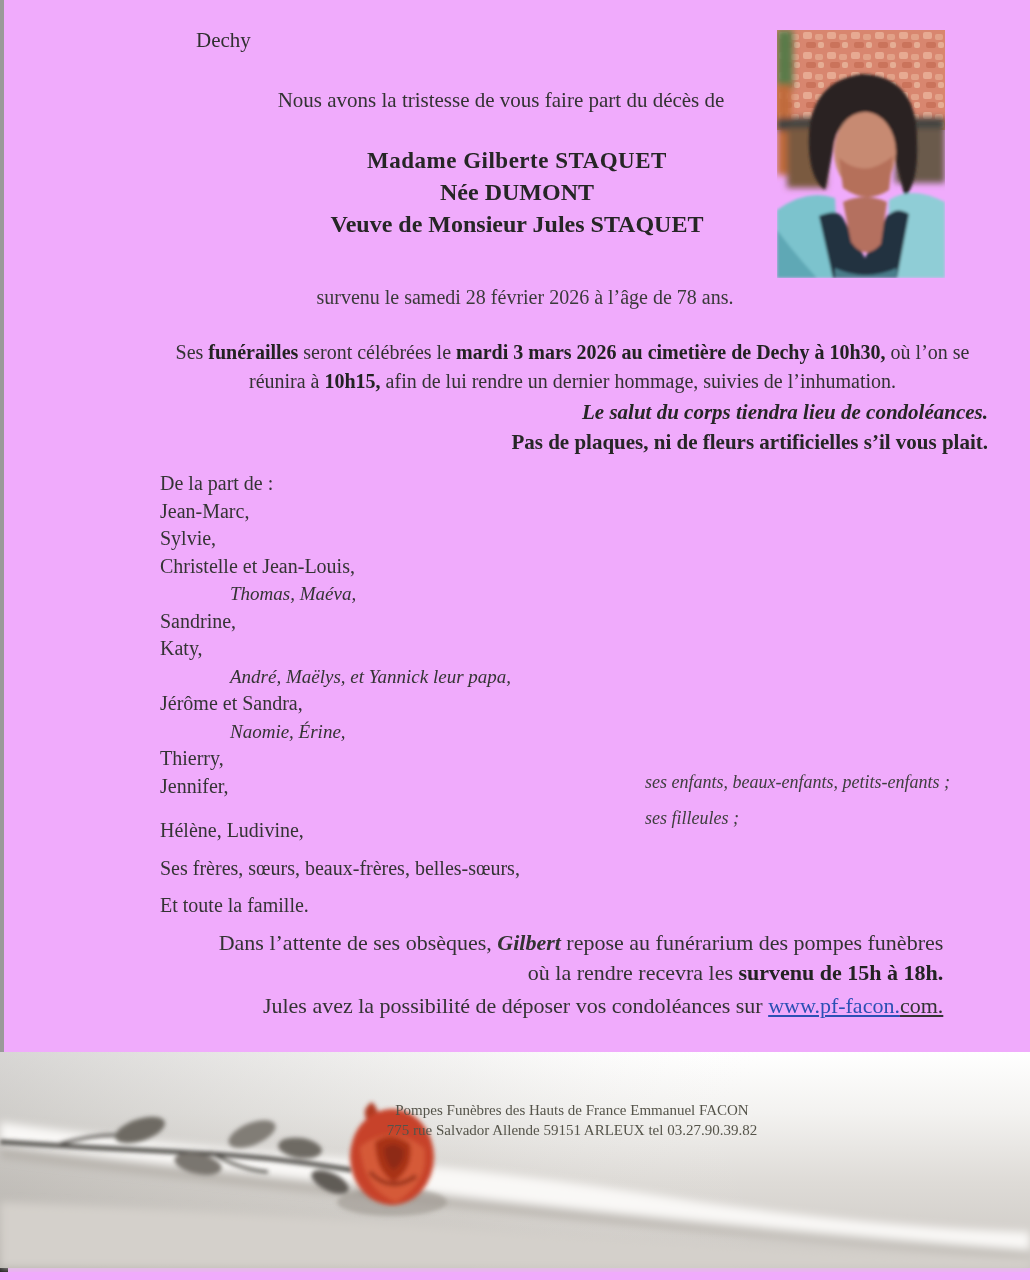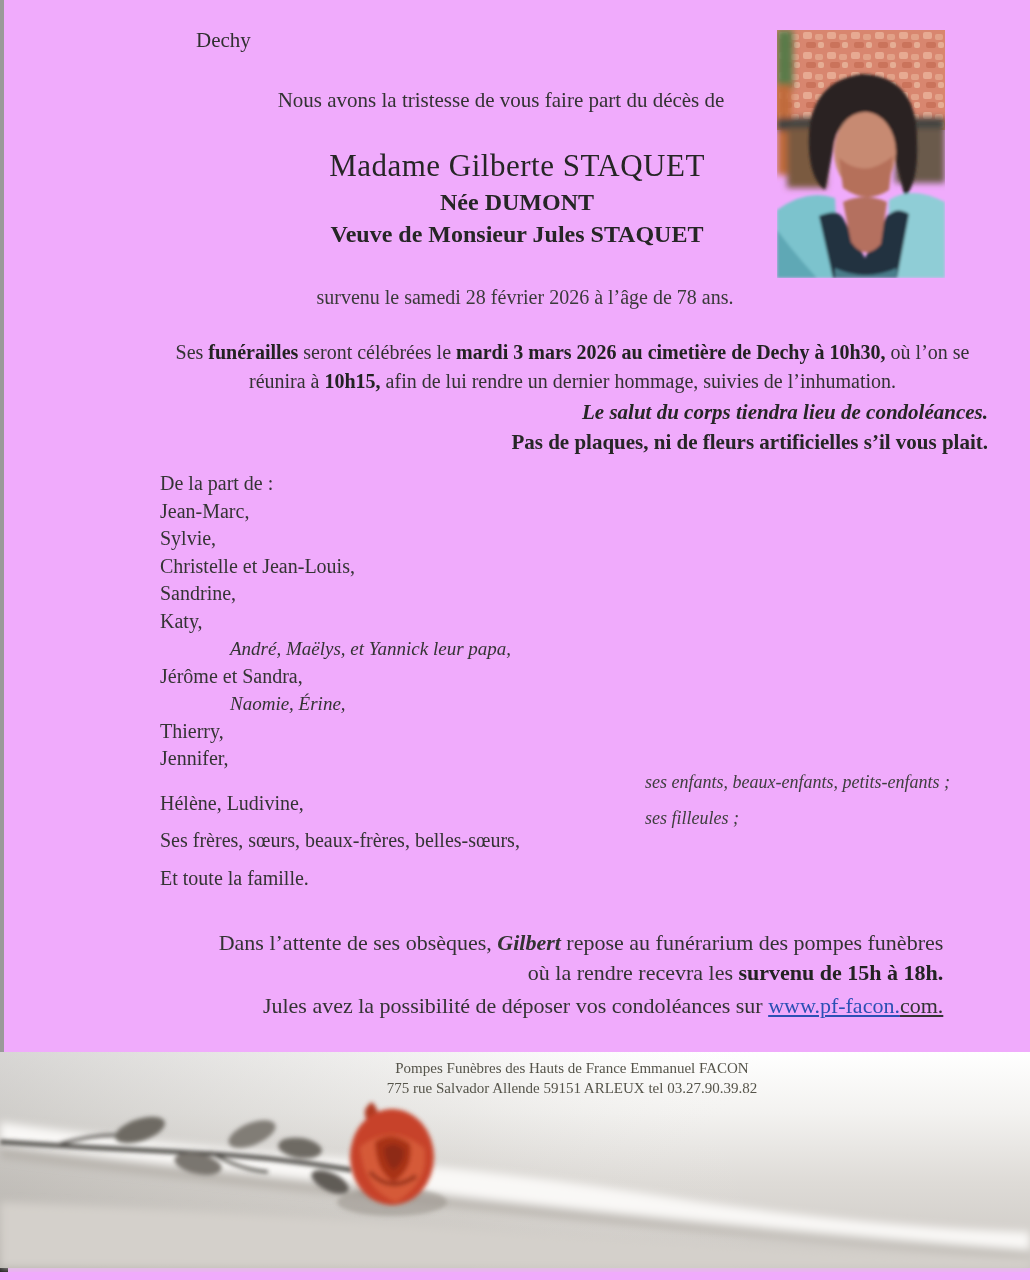--- a/index.html
+++ b/index.html
@@ -15,21 +15,21 @@
     color:#3a3a3a;
   }
   .abs{position:absolute;}
   
   .scan-edge-top{left:0;top:0;width:4px;height:1052px;background:#9a9a9a;}
   .scan-edge-bottom{left:0;top:1052px;width:8px;height:220px;background:#161616;}
   
   .city{left:196px;top:28px;font-size:21px;color:#303030;}
   .intro{left:501px;top:88px;transform:translateX(-50%);font-size:21px;white-space:nowrap;color:#333;}
   .nameblock{left:517px;top:148px;transform:translateX(-50%);text-align:center;color:#262626;white-space:nowrap;}
-  .nameblock .deceased{font-size:31px;font-weight:normal;letter-spacing:.5px;}
+  .nameblock .deceased{font-size:23px;font-weight:bold;letter-spacing:.5px;}
   .nameblock .maiden{font-size:24px;font-weight:bold;margin-top:5px;}
   .nameblock .widow{font-size:24px;font-weight:bold;margin-top:5px;}
   .death{left:525px;top:286px;transform:translateX(-50%);font-size:20px;white-space:nowrap;}
   .funeral{left:150px;top:338px;width:845px;text-align:center;font-size:20px;line-height:29px;color:#333;}
   .funeral b{color:#232323;}
   .condolence{right:42px;top:398px;text-align:right;font-size:21px;line-height:28px;color:#262626;}
   .condolence .salut{font-style:italic;font-weight:bold;}
   .condolence .plaques{font-weight:bold;margin-top:2px;}
   .family{left:160px;top:470px;font-size:20px;color:#343434;}
   .family .fline{height:27.5px;line-height:27.5px;white-space:nowrap;}
@@ -38,21 +38,21 @@
   .family .gap-md{margin-top:10px;}
   .side-note{font-style:italic;font-size:18px;color:#3e3e3e;white-space:nowrap;}
   .note-enfants{left:645px;top:772px;}
   .note-filleules{left:645px;top:808px;}
   .repose{left:573px;top:928px;transform:translateX(-50%);text-align:right;font-size:22px;line-height:30px;white-space:nowrap;color:#333;margin-left:8px;}
   .repose .gilbert{font-weight:bold;font-style:italic;}
   .repose b{color:#232323;}
   .repose .lastline{margin-top:3px;}
   .link-blue{color:#2b50b4;text-decoration:underline;cursor:pointer;}
   .link-dark{color:#333;text-decoration:underline;cursor:pointer;}
-  .footer{left:572px;top:1058px;transform:translateX(-50%);text-align:center;font-size:15px;line-height:20px;color:#55544a;white-space:nowrap;}
+  .footer{left:572px;top:1100px;transform:translateX(-50%);text-align:center;font-size:15px;line-height:20px;color:#55544a;white-space:nowrap;}
   
   .portrait{left:777px;top:30px;width:168px;height:248px;}
   
   .beach{left:0;top:1052px;width:1030px;height:220px;}
 </style>
 </head>
 <body>
 
 <div class="page">
 
@@ -124,20 +124,21 @@
   <div class="abs condolence">
     <div class="salut">Le salut du corps tiendra lieu de condoléances.</div>
     <div class="plaques">Pas de plaques, ni de fleurs artificielles s’il vous plait.</div>
   </div>
 
   <div class="abs family">
     <div class="fline">De la part de :</div>
     <div class="fline">Jean-Marc,</div>
     <div class="fline">Sylvie,</div>
     <div class="fline">Christelle et Jean-Louis,</div>
+    <div class="fline indent">Thomas, Maéva,</div>
     <div class="fline">Sandrine,</div>
     <div class="fline">Katy,</div>
     <div class="fline indent">André, Maëlys, et Yannick leur papa,</div>
     <div class="fline">Jérôme et Sandra,</div>
     <div class="fline indent">Naomie, Érine,</div>
     <div class="fline">Thierry,</div>
     <div class="fline">Jennifer,</div>
     <div class="fline gap-sm">Hélène, Ludivine,</div>
     <div class="fline gap-md">Ses frères, sœurs, beaux-frères, belles-sœurs,</div>
     <div class="fline gap-md">Et toute la famille.</div>

